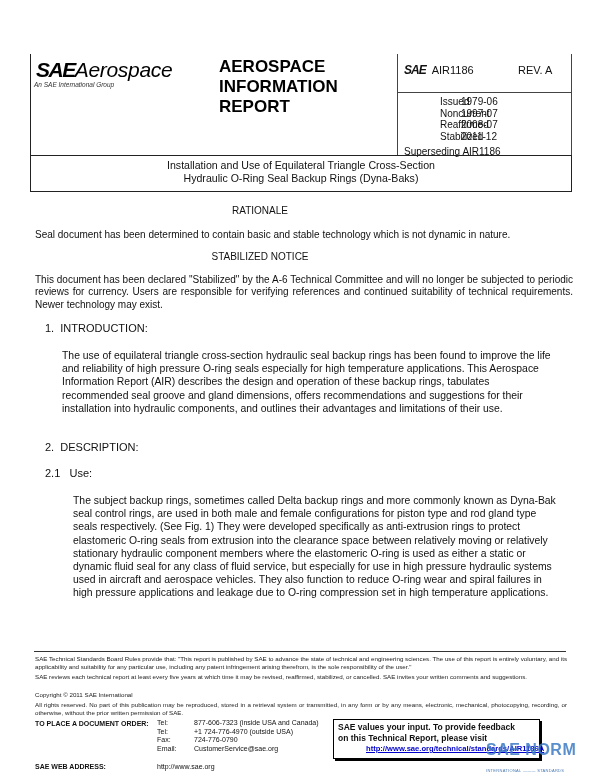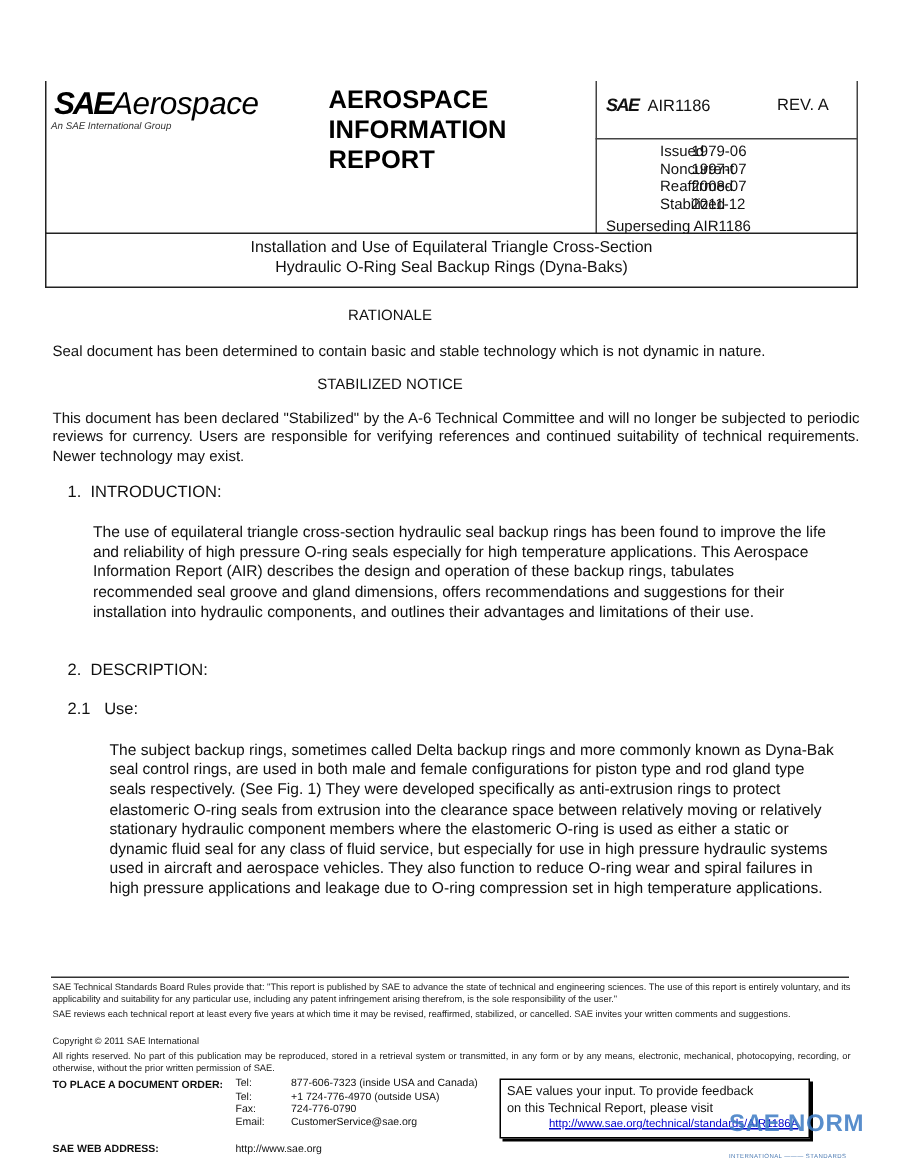--- a/index.html
+++ b/index.html
@@ -38,21 +38,21 @@
     .para { font-size: 10px; line-height: 12.3px; color: #111; }
     .section-head { font-size: 11px; }
 
     
     .foot-rule { left: 34px; top: 651px; width: 532px; height: 1px; background: #333; }
     .fine { font-size: 6.2px; line-height: 7.5px; color: #222; }
     .order-label { font-size: 7px; font-weight: bold; }
     .contact { font-size: 7px; line-height: 8.6px; }
     .contact .row { display: flex; }
     .contact .k { width: 37px; }
-    .feedback { left: 333px; top: 719px; width: 207px; height: 40px; border: 1px solid #000; box-shadow: 2px 2px 0 #000; font-size: 8.5px; font-weight: normal; line-height: 10.5px; padding: 2px 4px; background: #fff; }
+    .feedback { left: 333px; top: 719px; width: 207px; height: 40px; border: 1px solid #000; box-shadow: 2px 2px 0 #000; font-size: 8.5px; font-weight: bold; line-height: 10.5px; padding: 2px 4px; background: #fff; }
     .feedback a { color: #0000cc; text-decoration: underline; font-size: 7.6px; padding-left: 28px; }
 
     .watermark { left: 486px; top: 741px; white-space: nowrap; }
     .watermark .wm-norm { font-size: 16px; font-weight: bold; color: #3d7bc4; opacity: 0.85; letter-spacing: 0.5px; }
     .wm-sub { left: 486px; top: 768px; font-size: 4px; color: #4a79b2; letter-spacing: 0.3px; }
   </style>
 </head>
 <body>
 
 <div class="abs hdr-left-rule"></div>

